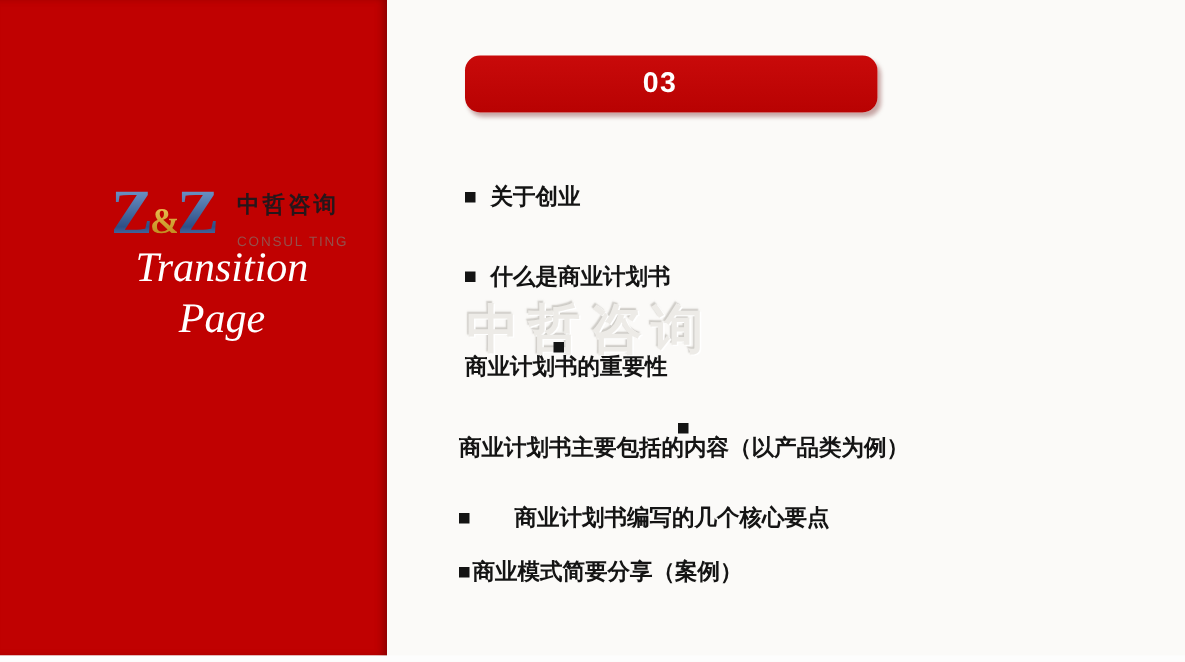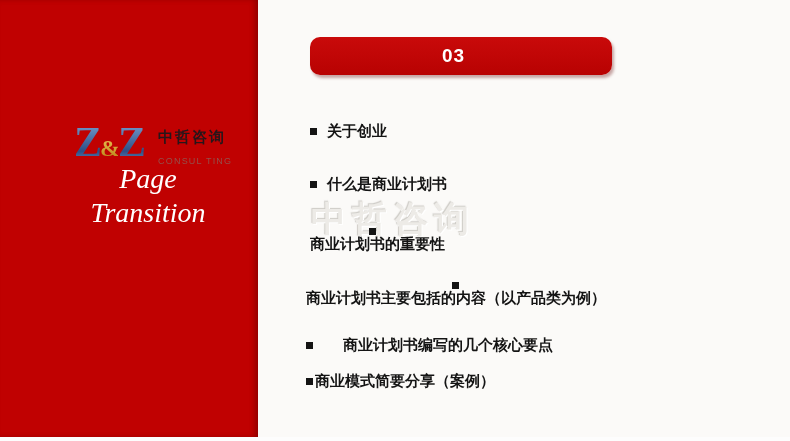--- a/index.html
+++ b/index.html
@@ -45,21 +45,21 @@
   }
   .transition-title {
     position:absolute; left:0; top:162px; width:296px; 
     text-align:center; color:#ffffff;
     font-family:cursive; font-style:italic;
     font-size:28px; line-height:34px; font-weight:500;
   }
 
   
   .banner {
-    position:absolute; left:310px; top:37px; width:302px; height:38px;
+    position:absolute; left:310px; top:37px; width:275px; height:38px;
     background:linear-gradient(180deg,#c90a0a,#b80202);
     border-radius:10px;
     box-shadow:2px 3px 3px rgba(100,10,10,.35);
     display:flex; align-items:center; justify-content:center;
     color:#ffffff; font-weight:bold; font-size:19px; white-space:nowrap;
   }
   .banner .num { margin-right:15px; letter-spacing:1px; }
 
   
   .watermark {
@@ -91,22 +91,22 @@
 
   <aside class="sidebar">
     <div class="logo-row">
       <div class="zz-monogram"><span class="z">Z</span><span class="amp">&amp;</span><span class="z">Z</span></div>
       <div class="logo-text">
         <div class="logo-cn">中哲咨询</div>
         <div class="logo-en">CONSUL TING</div>
       </div>
     </div>
     <div class="transition-title">
+      <div>Transition</div>
       <div>Page</div>
-      <div>Transition</div>
     </div>
   </aside>
 
   <div class="banner">
     <span class="num">03</span>
   </div>
 
   <div class="watermark">中哲咨询</div>
 
   <ul class="bullets">

